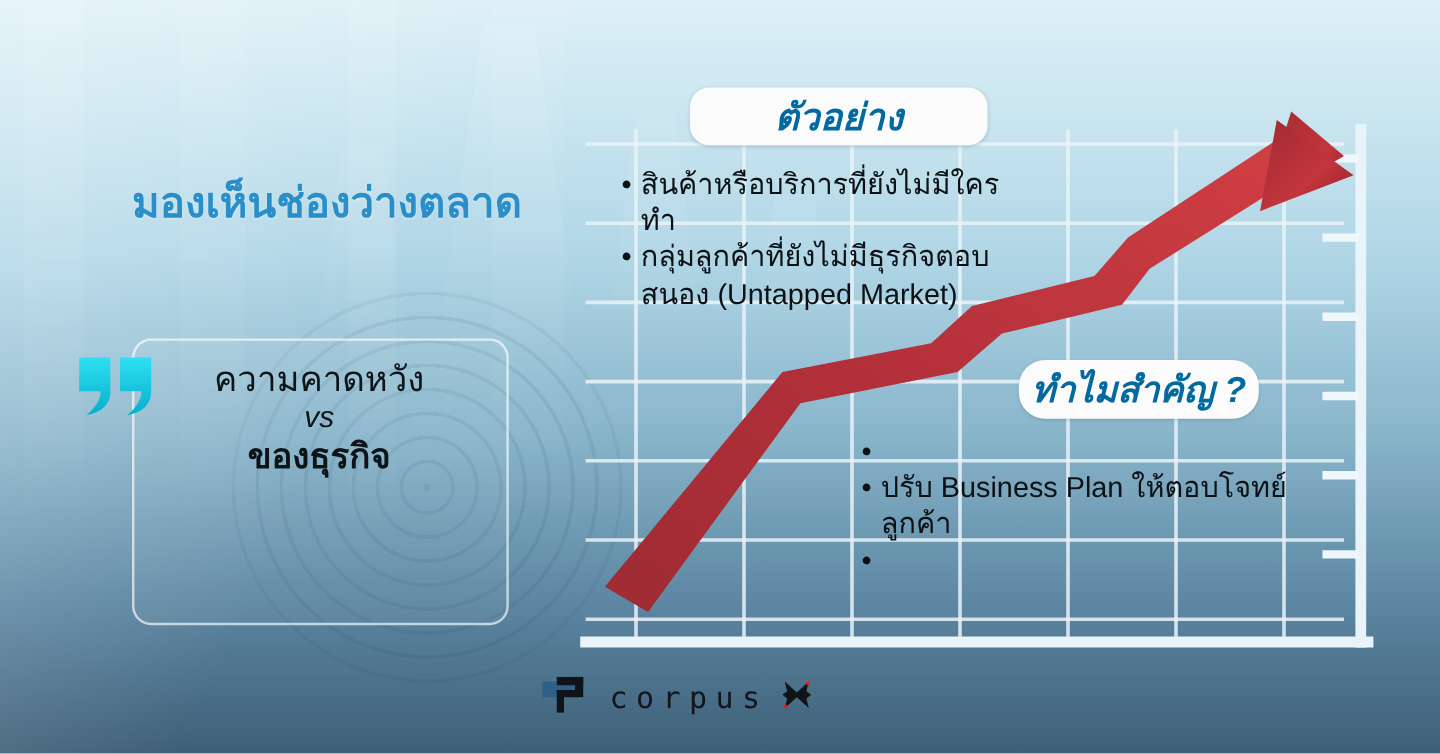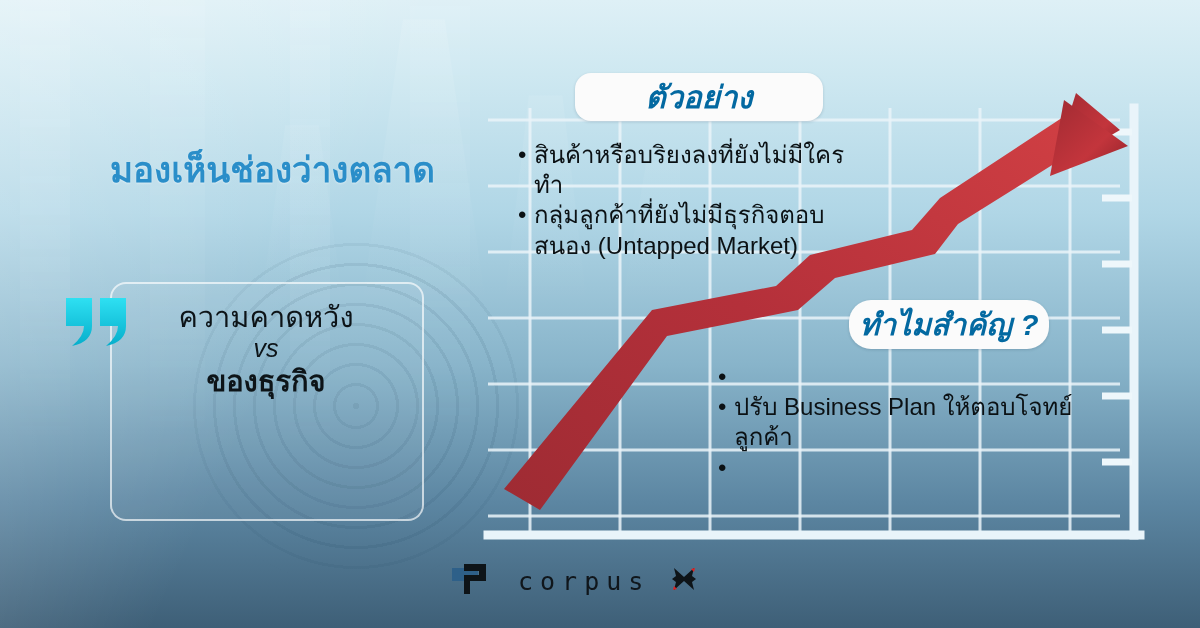--- a/index.html
+++ b/index.html
@@ -109,21 +109,21 @@
   
   .blist{position:absolute;color:#0b1114;}
   .blist .row{display:flex;align-items:flex-start;}
   .blist .dot{width:16px;flex:0 0 16px;font-size:24px;line-height:1.26;}
   .blist .txt{font-size:24px;line-height:1.26;font-weight:500;}
   #list-example{left:518px;top:140px;width:330px;}
   #list-why{left:718px;top:362px;width:360px;}
 
   
   .logo{position:absolute;left:452px;top:562px;width:300px;height:38px;
-        display:flex;align-items:center;gap:20px;}
+        display:flex;align-items:center;gap:10px;}
   .logo .wordmark{
     font-size:25px;letter-spacing:7px;color:#10161b;font-weight:500;
     font-family:"DejaVu Sans Mono", monospace;
   }
 </style>
 </head>
 <body>
 
 <div id="poster">
 
@@ -228,21 +228,21 @@
       <div class="l2">vs</div>
       <div class="l4">ของธุรกิจ</div>
     </div>
   </div>
 
   <div class="pill" id="pill-example">ตัวอย่าง</div>
 
   <div class="blist" id="list-example">
     <div class="row">
       <span class="dot">•</span>
-      <span class="txt">สินค้าหรือบริยงลงที่ยังไม่มีใครทำ</span>
+      <span class="txt">สินค้าหรือบริการที่ยังไม่มีใครทำ</span>
     </div>
     <div class="row">
       <span class="dot">•</span>
       <span class="txt">กลุ่มลูกค้าที่ยังไม่มีธุรกิจตอบสนอง (Untapped Market)</span>
     </div>
   </div>
 
   <div class="pill" id="pill-why">ทำไมสำคัญ ?</div>
 
   <div class="blist" id="list-why">

